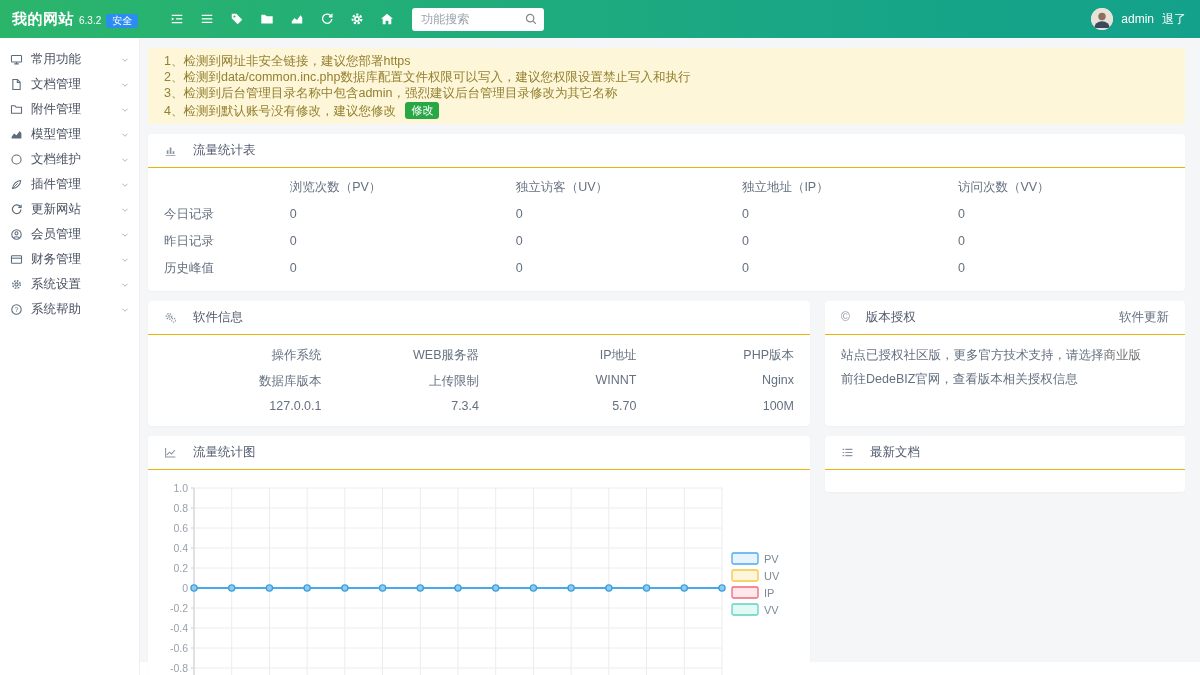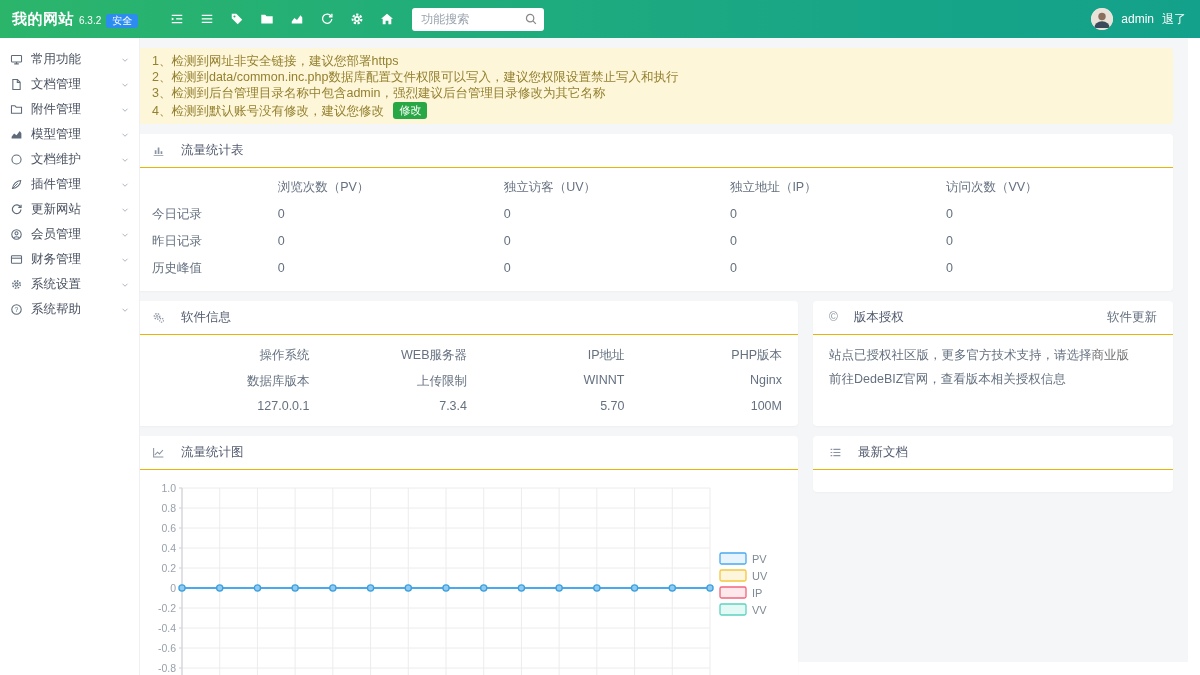--- a/index.html
+++ b/index.html
@@ -32,21 +32,21 @@
 
   
   .sidebar { position:absolute; left:0; top:38px; width:140px; height:637px;
     background:#fff; border-right:1px solid #eef0f2; padding-top:9px; z-index:5; }
   .s-item { height:25px; display:flex; align-items:center; gap:8px; padding:0 9px 0 10px;
     font-size:12.5px; color:#495060; cursor:pointer; }
   .s-item .si { width:13px; height:13px; color:#5d6b7a; flex:none; }
   .s-item .chev { width:10px; height:10px; color:#aeb6c0; margin-left:auto; flex:none; }
 
   
-  .main { position:absolute; left:128px; top:38px; width:1060px; height:624px;
+  .main { position:absolute; left:140px; top:38px; width:1060px; height:624px;
     background:#f5f6f8; padding:10px 15px 0 8px; }
   .alert { background:#fdf6d9; border-radius:4px; padding:5px 16px; color:#94802f;
     font-size:12.5px; line-height:16.2px; }
   .alert .aline { white-space:nowrap; }
   .btn-modify { display:inline-block; background:#28a745; color:#fff; font-size:11px;
     padding:1.5px 6px; border-radius:3px; margin-left:6px; cursor:pointer; line-height:1.3;font-family:Liberation Serif, serif; }
 
   .card { background:#fff; border-radius:4px; margin-top:10px; box-shadow:0 1px 2px rgba(0,0,0,.03); }
   .card-h { display:flex; align-items:center; gap:16px; padding:8px 16px; font-size:12.5px;
     color:#515a6e; border-bottom:1px solid #eab308; }

